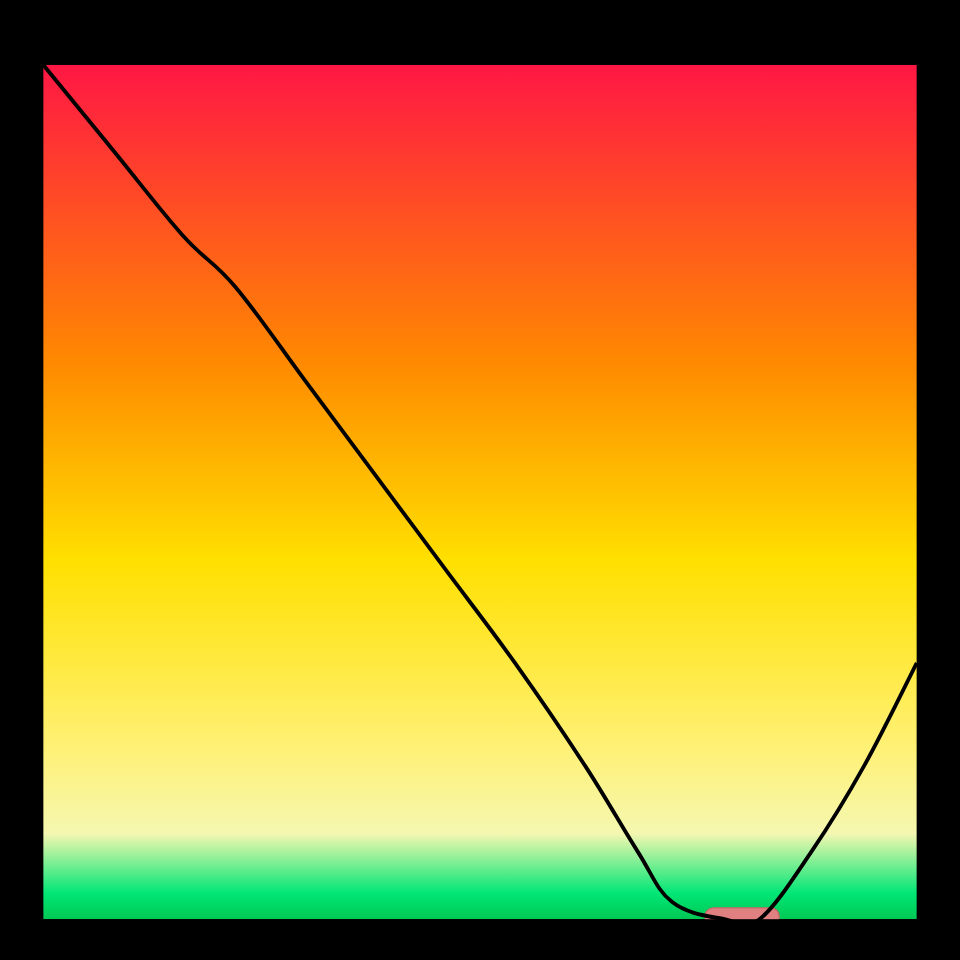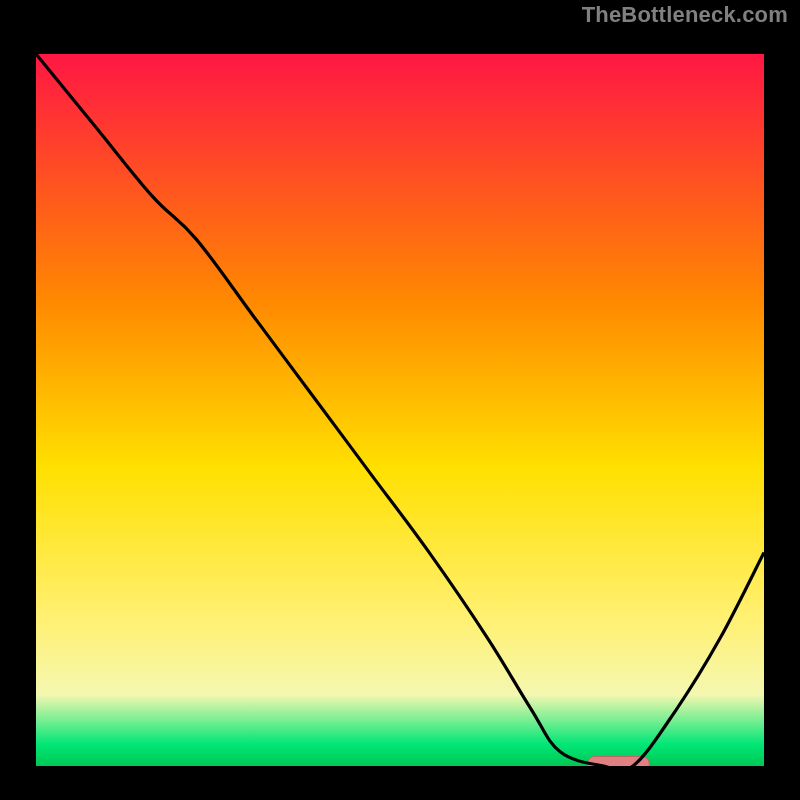--- a/index.html
+++ b/index.html
@@ -29,21 +29,20 @@
   svg {
     position: absolute;
     left: 0;
     top: 0;
   }
 </style>
 </head>
 <body>
 
 <div id="wrap">
-  <div id="attribution">TheBottleneck.com</div>
 
   <svg id="chart-svg" width="800" height="800" viewBox="0 0 800 800">
     <defs>
       <linearGradient id="bg-grad" x1="0" y1="0" x2="0" y2="1">
           <stop offset="0%" stop-color="#ff1744"></stop>
           <stop offset="35%" stop-color="#ff8a00"></stop>
           <stop offset="58%" stop-color="#ffe000"></stop>
           <stop offset="80%" stop-color="#fff176"></stop>
           <stop offset="90%" stop-color="#f4f7b0"></stop>
           <stop offset="97%" stop-color="#00e676"></stop>

